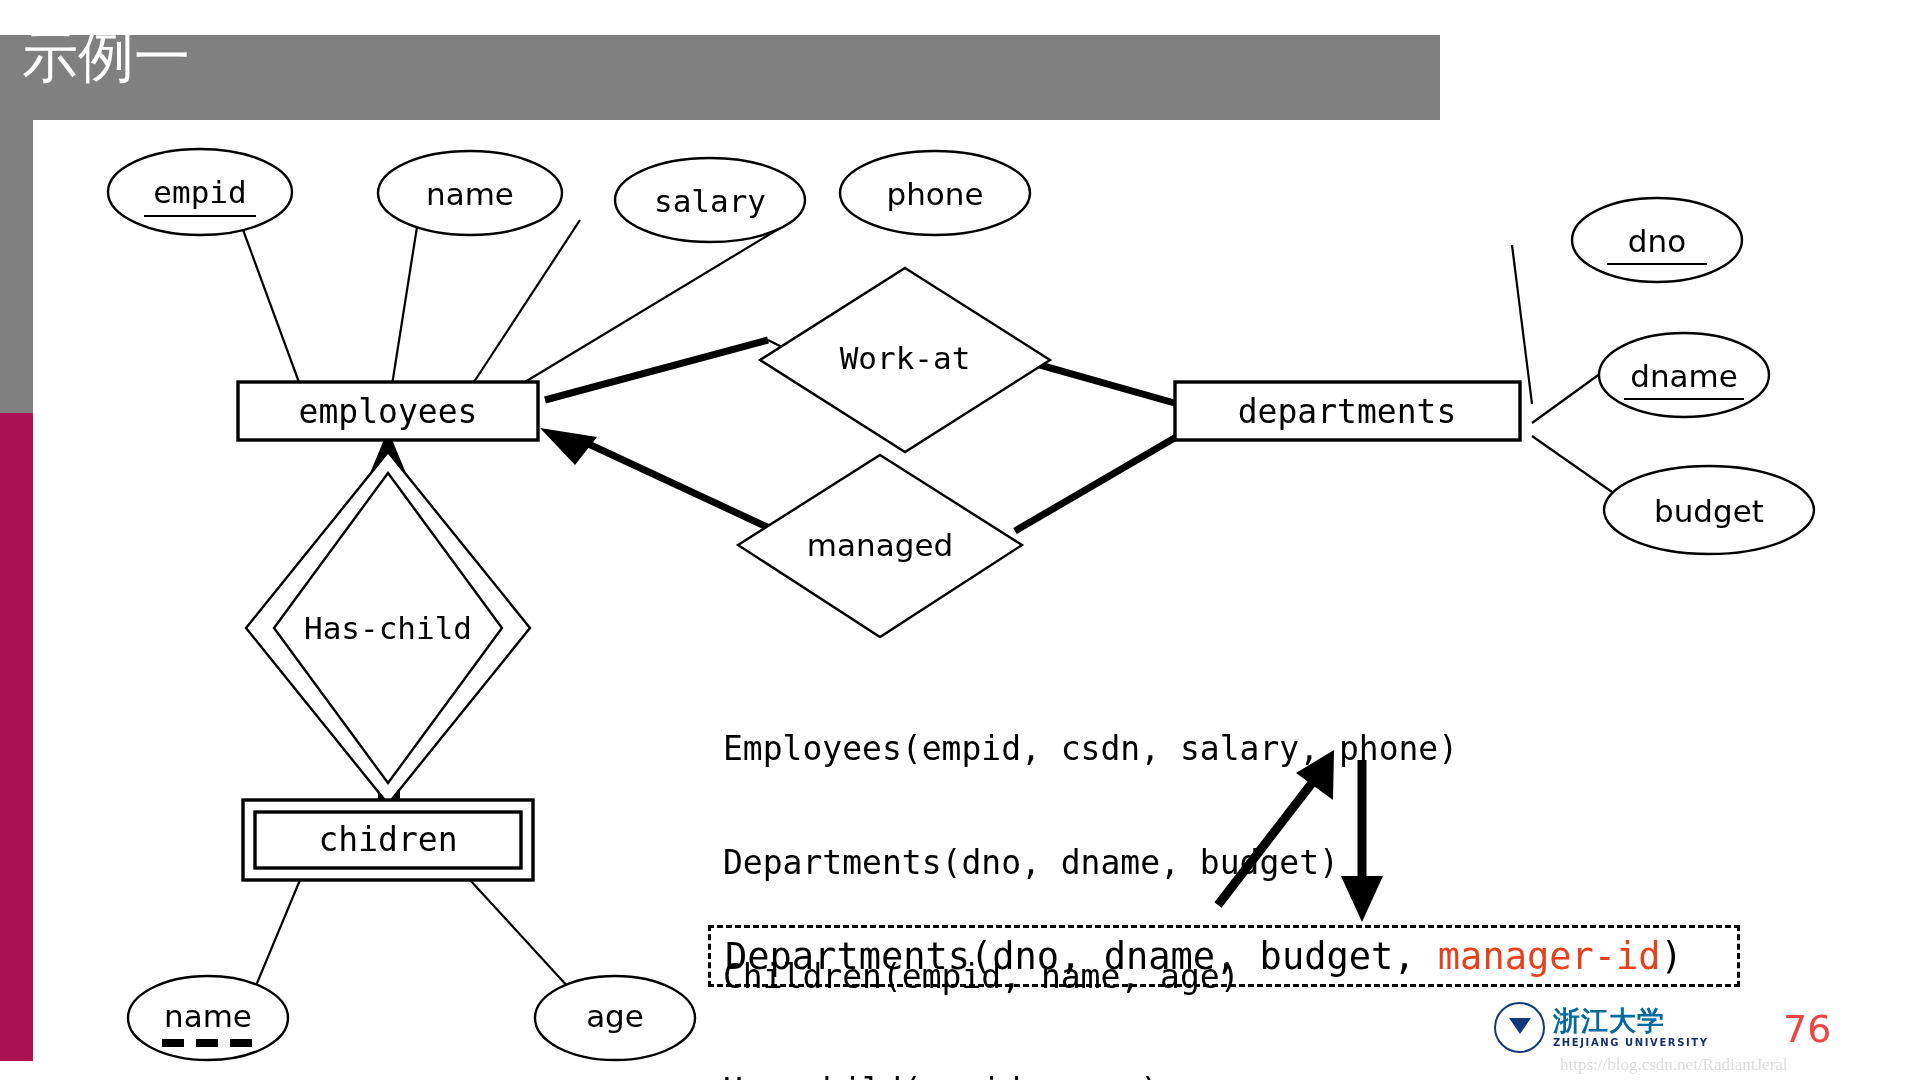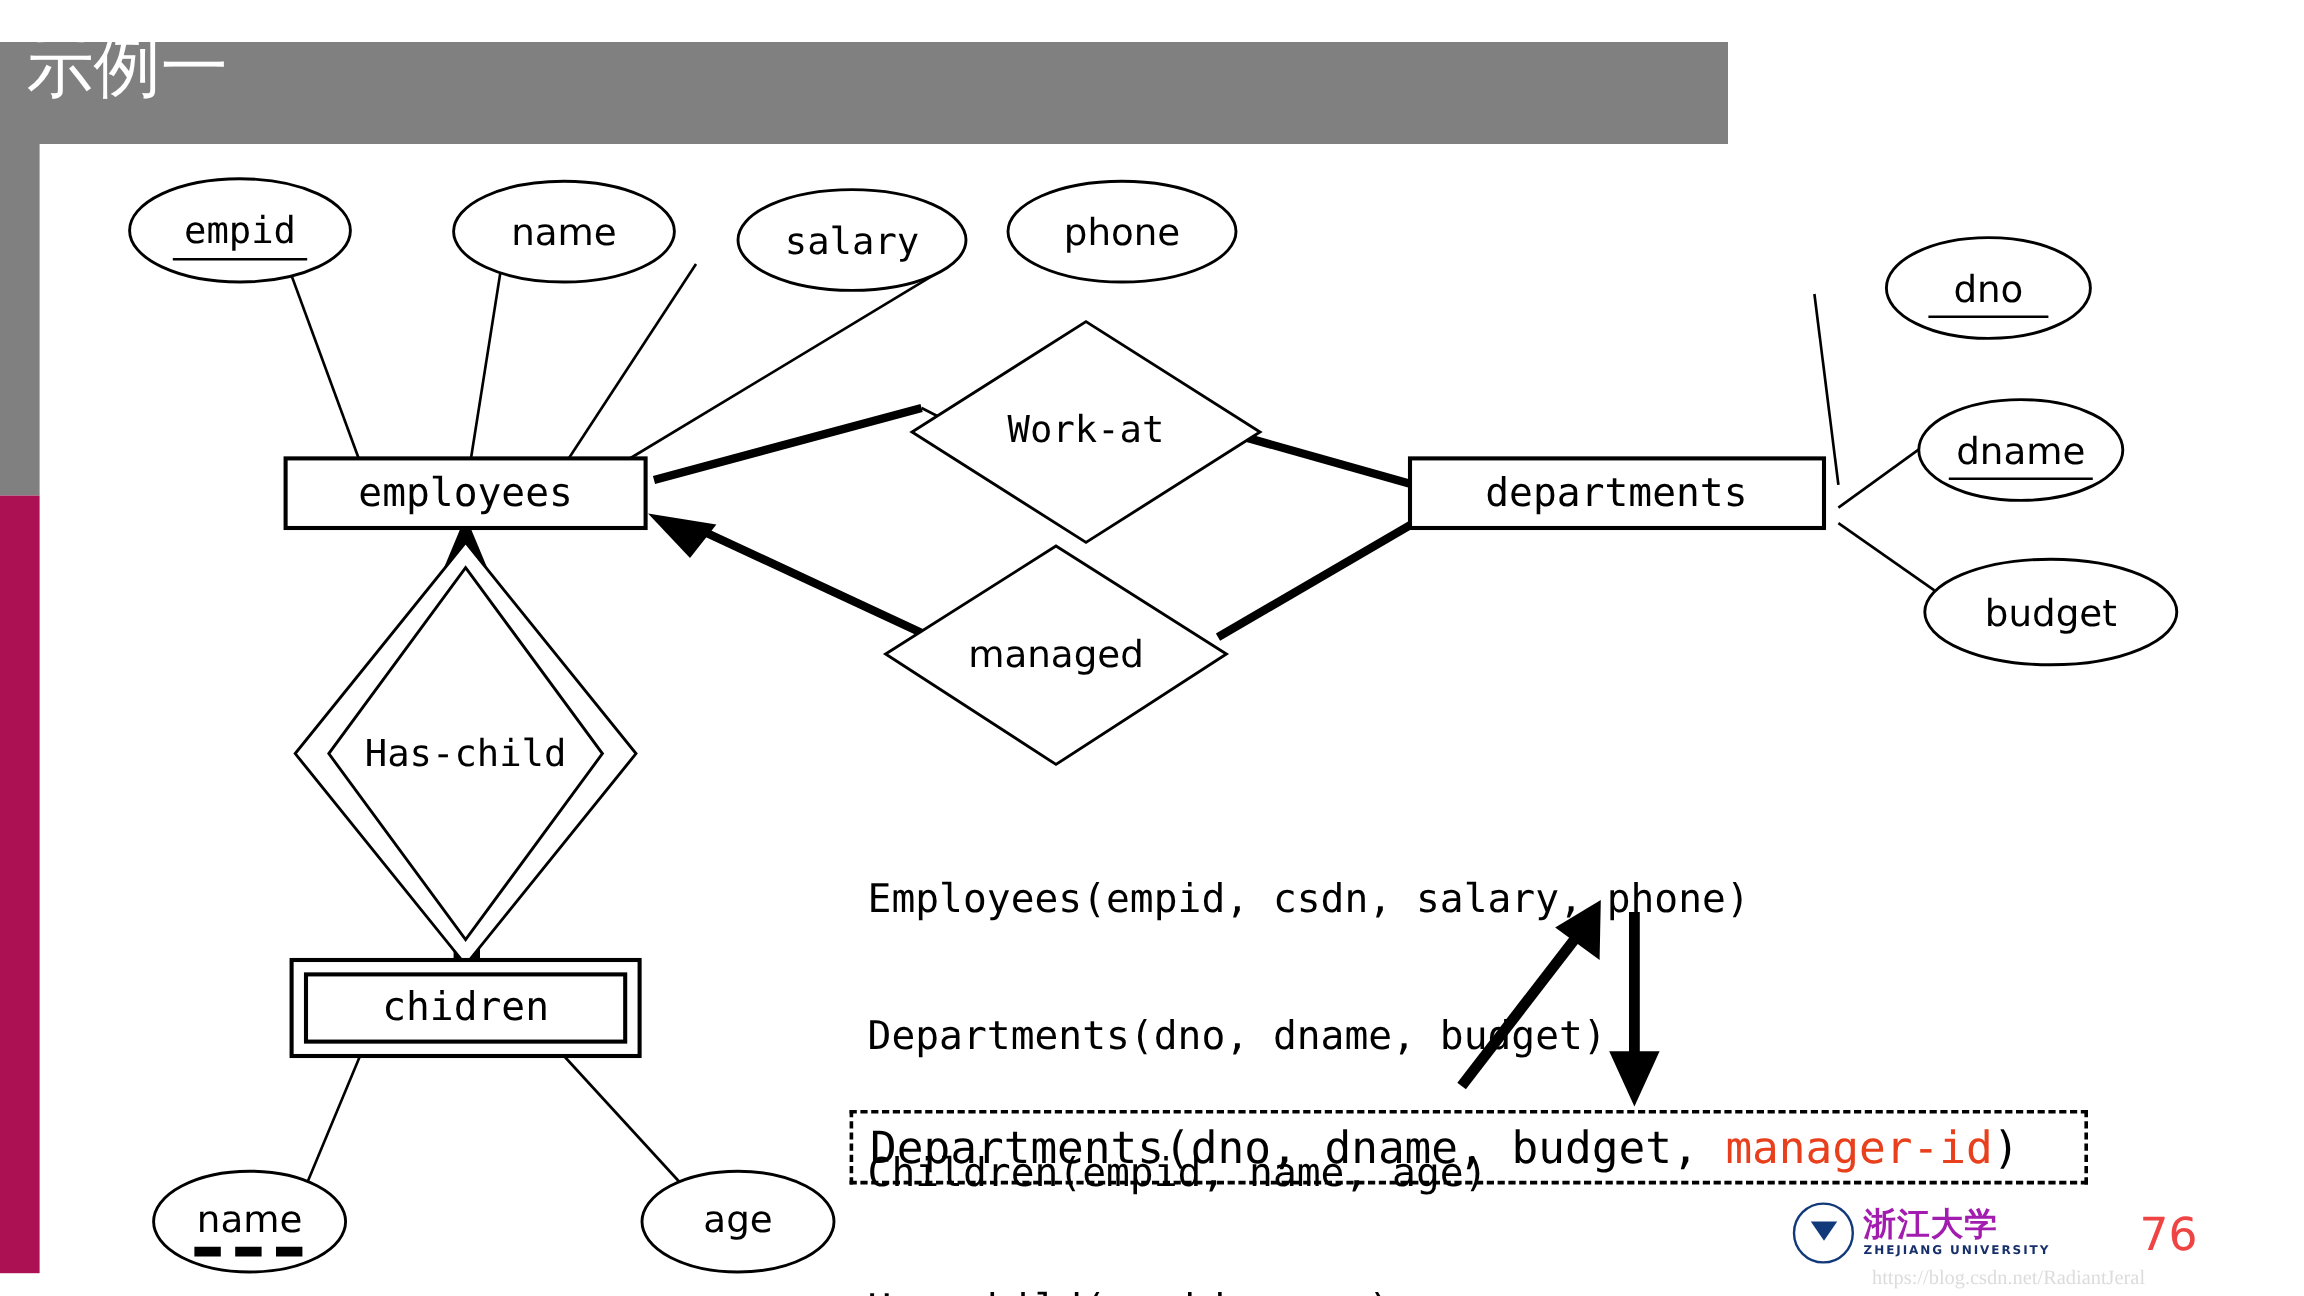--- a/index.html
+++ b/index.html
@@ -80,21 +80,21 @@
     font-family:"DejaVu Sans", sans-serif;font-size:38px;color:#ef4444;
   }
   .logo-wrap{position:absolute;left:1494px;top:1002px;display:flex;align-items:center;gap:8px;}
   .logo-mark{width:47px;height:47px;border-radius:50%;
     border:2.5px solid #123a7a;position:relative;background:#fff;}
   .logo-mark::before{
     content:"";position:absolute;left:50%;top:46%;transform:translate(-50%,-50%);
     width:0;height:0;border-left:11px solid transparent;border-right:11px solid transparent;
     border-top:16px solid #123a7a;
   }
-  .logo-cn{font-family:"DejaVu Sans", sans-serif;font-size:27px;color:#a21caf;
+  .logo-cn{font-family:"DejaVu Sans", sans-serif;font-size:27px;color:#0369a1;
     font-weight:bold;letter-spacing:1px;line-height:1;}
   .logo-en{font-family:"DejaVu Sans", sans-serif;font-size:10px;color:#17306b;
     font-weight:bold;letter-spacing:1.6px;margin-top:3px;}
   .watermark{
     position:absolute;left:1560px;top:1055px;
     font-family:Liberation Serif, serif;font-size:17px;color:#dcdcdc;white-space:nowrap;
   }
 </style>
 </head>
 <body>

